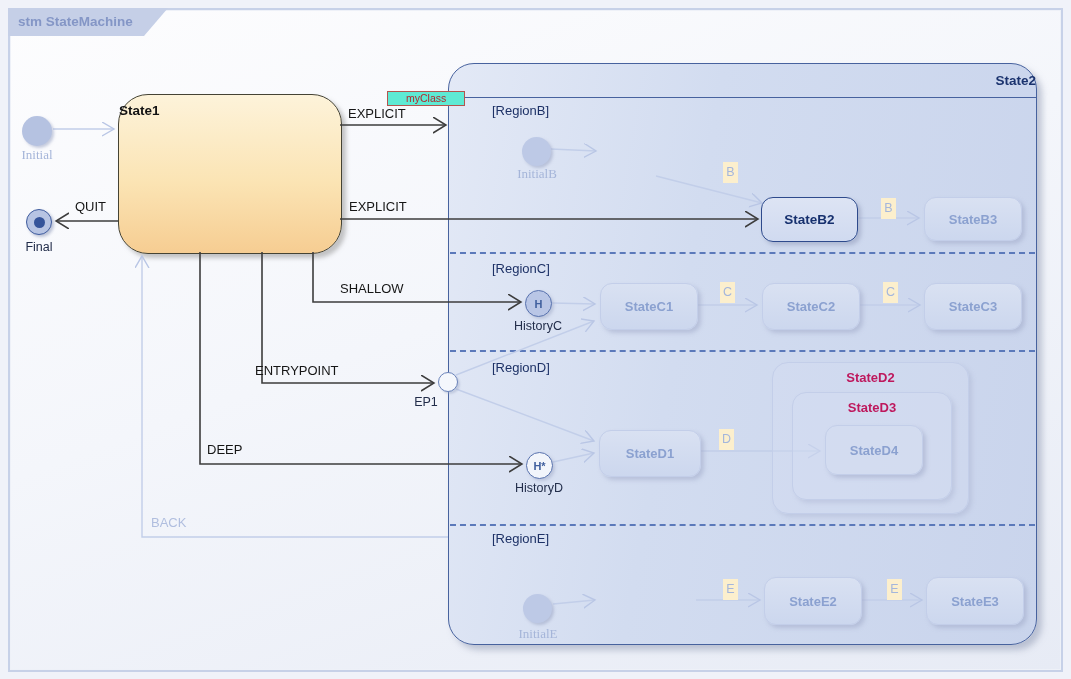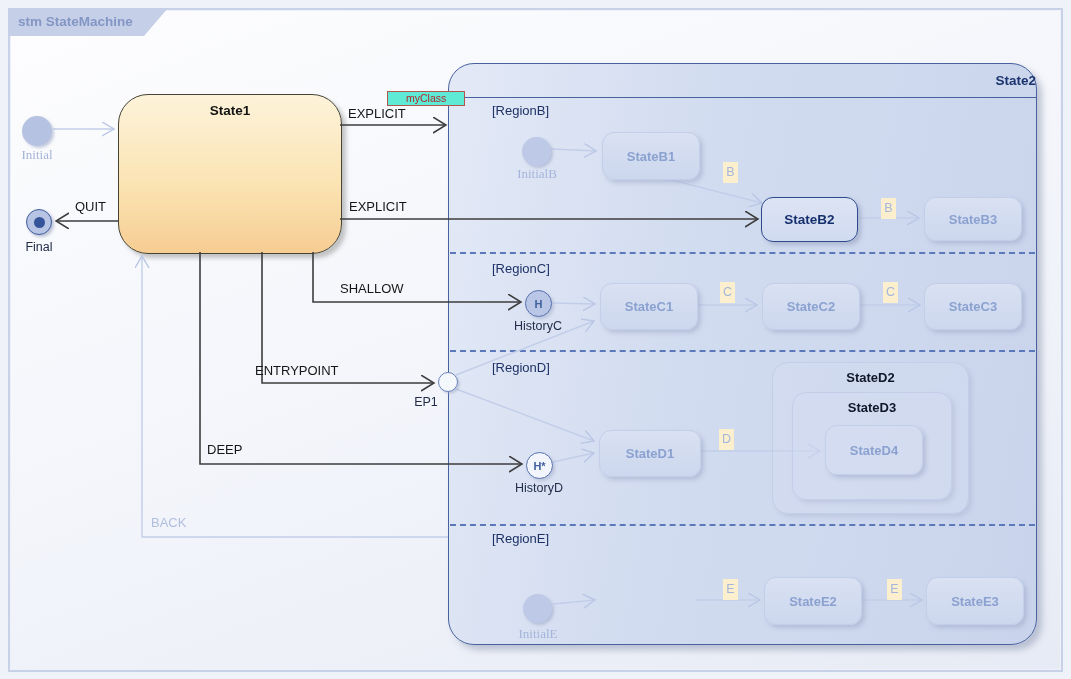--- a/index.html
+++ b/index.html
@@ -23,21 +23,21 @@
     color:#8496c6;font-size:13.5px;font-weight:bold;line-height:28px;
     padding-left:10px;box-sizing:border-box;
   }
   
   .state1{
     position:absolute;left:118px;top:94px;width:222px;height:158px;
     border:1.5px solid #454334;border-radius:30px;
     background:linear-gradient(180deg,#fdf3da 0%,#fbe4b4 55%,#f6cd92 100%);
     box-shadow:4px 4px 4px rgba(150,150,150,.55);
   }
-  .state1 .title{ text-align:center;padding-top:8px;font-size:13.5px;font-weight:bold;color:#131313;}
+  .state1 .title{ padding-top:8px;font-size:13.5px;font-weight:bold;color:#131313;}
   .state2{
     position:absolute;left:448px;top:63px;width:589px;height:582px;
     border:1.5px solid #47629e;border-radius:26px;
     background:linear-gradient(100deg,#e3e9f6 0%,#d2dcf0 40%,#c9d4ec 100%);
     box-shadow:5px 5px 6px rgba(140,150,175,.5);
     box-sizing:border-box;
   }
   .state2 .hdr{
     height:33px;border-bottom:1.3px solid #47629e;
     text-align:right;line-height:34px;font-size:13.5px;font-weight:bold;color:#1b336e;
@@ -57,21 +57,21 @@
     background:linear-gradient(180deg,#dde4f4 0%,#d0daf0 100%);
     box-shadow:3px 3px 4px rgba(150,160,190,.6);
     display:flex;align-items:center;justify-content:center;
     font-size:13.5px;font-weight:bold;color:#16306e;
   }
   .nest{
     position:absolute;border:1.2px solid #c3cee9;border-radius:16px;
     background:rgba(214,223,242,.25);
     box-shadow:3px 3px 4px rgba(160,170,200,.35);
   }
-  .nest .nt{ text-align:center;padding-top:7px;font-size:13px;font-weight:bold;color:#0f172a;}
+  .nest .nt{ text-align:center;padding-top:7px;font-size:13px;font-weight:bold;color:#be185d;}
   
   .dot{position:absolute;border-radius:50%;background:#b5c2e1;box-shadow:2px 2px 3px rgba(160,170,200,.6);}
   .dot.ghosted{background:#bdc9e6;}
   .final-o{
     position:absolute;left:26px;top:209px;width:26px;height:26px;border-radius:50%;
     border:1.6px solid #3f5c9e;background:#b7c4e3;box-shadow:2px 2px 3px rgba(150,160,190,.6);
     display:flex;align-items:center;justify-content:center;box-sizing:border-box;
   }
   .final-i{width:11px;height:11px;border-radius:50%;background:#35549a;}
   .hist{
@@ -179,23 +179,20 @@
   <div class="pdark" style="left:505px;top:319px;width:66px">HistoryC</div>
 
   <div class="hist" style="left:526px;top:452px;background:#f2f5fb">
       <span>H*</span>
     </div>
   <div class="pdark" style="left:506px;top:481px;width:66px">HistoryD</div>
 
   <div class="ep"></div>
   <div class="pdark" style="left:409px;top:395px;width:34px">EP1</div>
 
-  <div class="ghost" style="left:602px;top:132px;width:96px;height:46px">
-      <span>StateB1</span>
-    </div>
   <div class="hot" style="left:761px;top:197px;width:95px;height:43px">
       <span>StateB2</span>
     </div>
   <div class="ghost" style="left:924px;top:197px;width:96px;height:42px">
       <span>StateB3</span>
     </div>
 
   <div class="ghost" style="left:600px;top:283px;width:96px;height:45px">
       <span>StateC1</span>
     </div>

